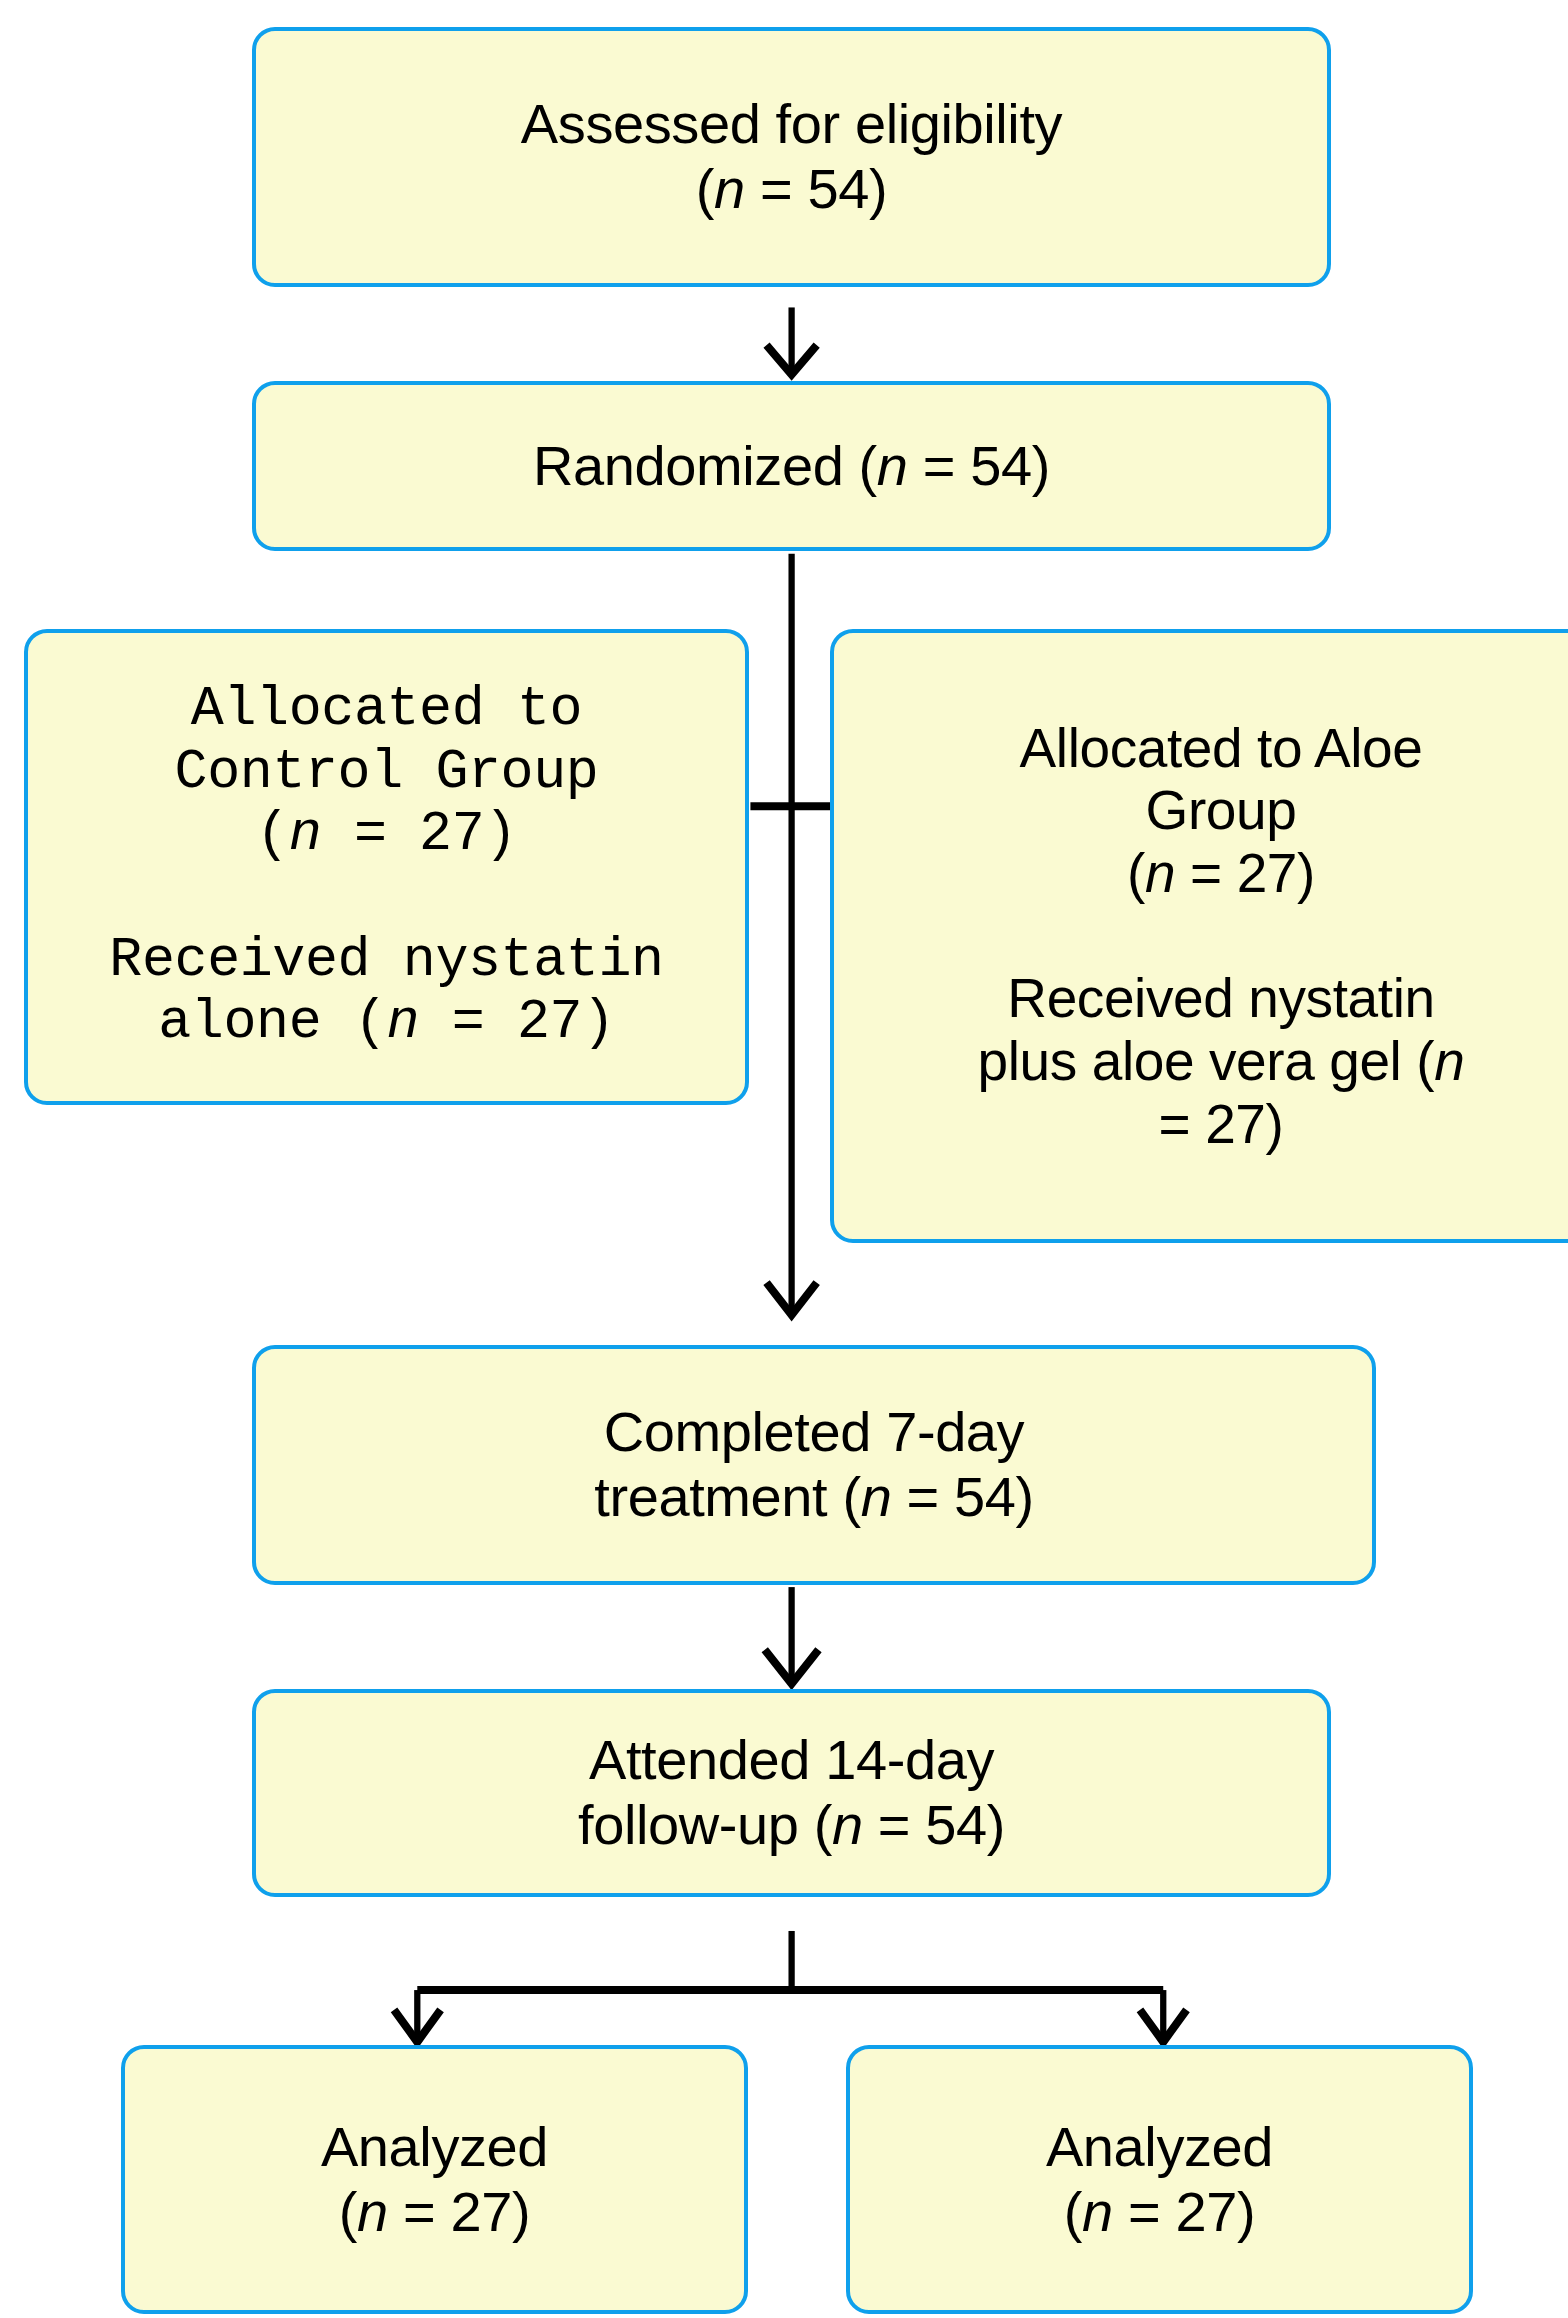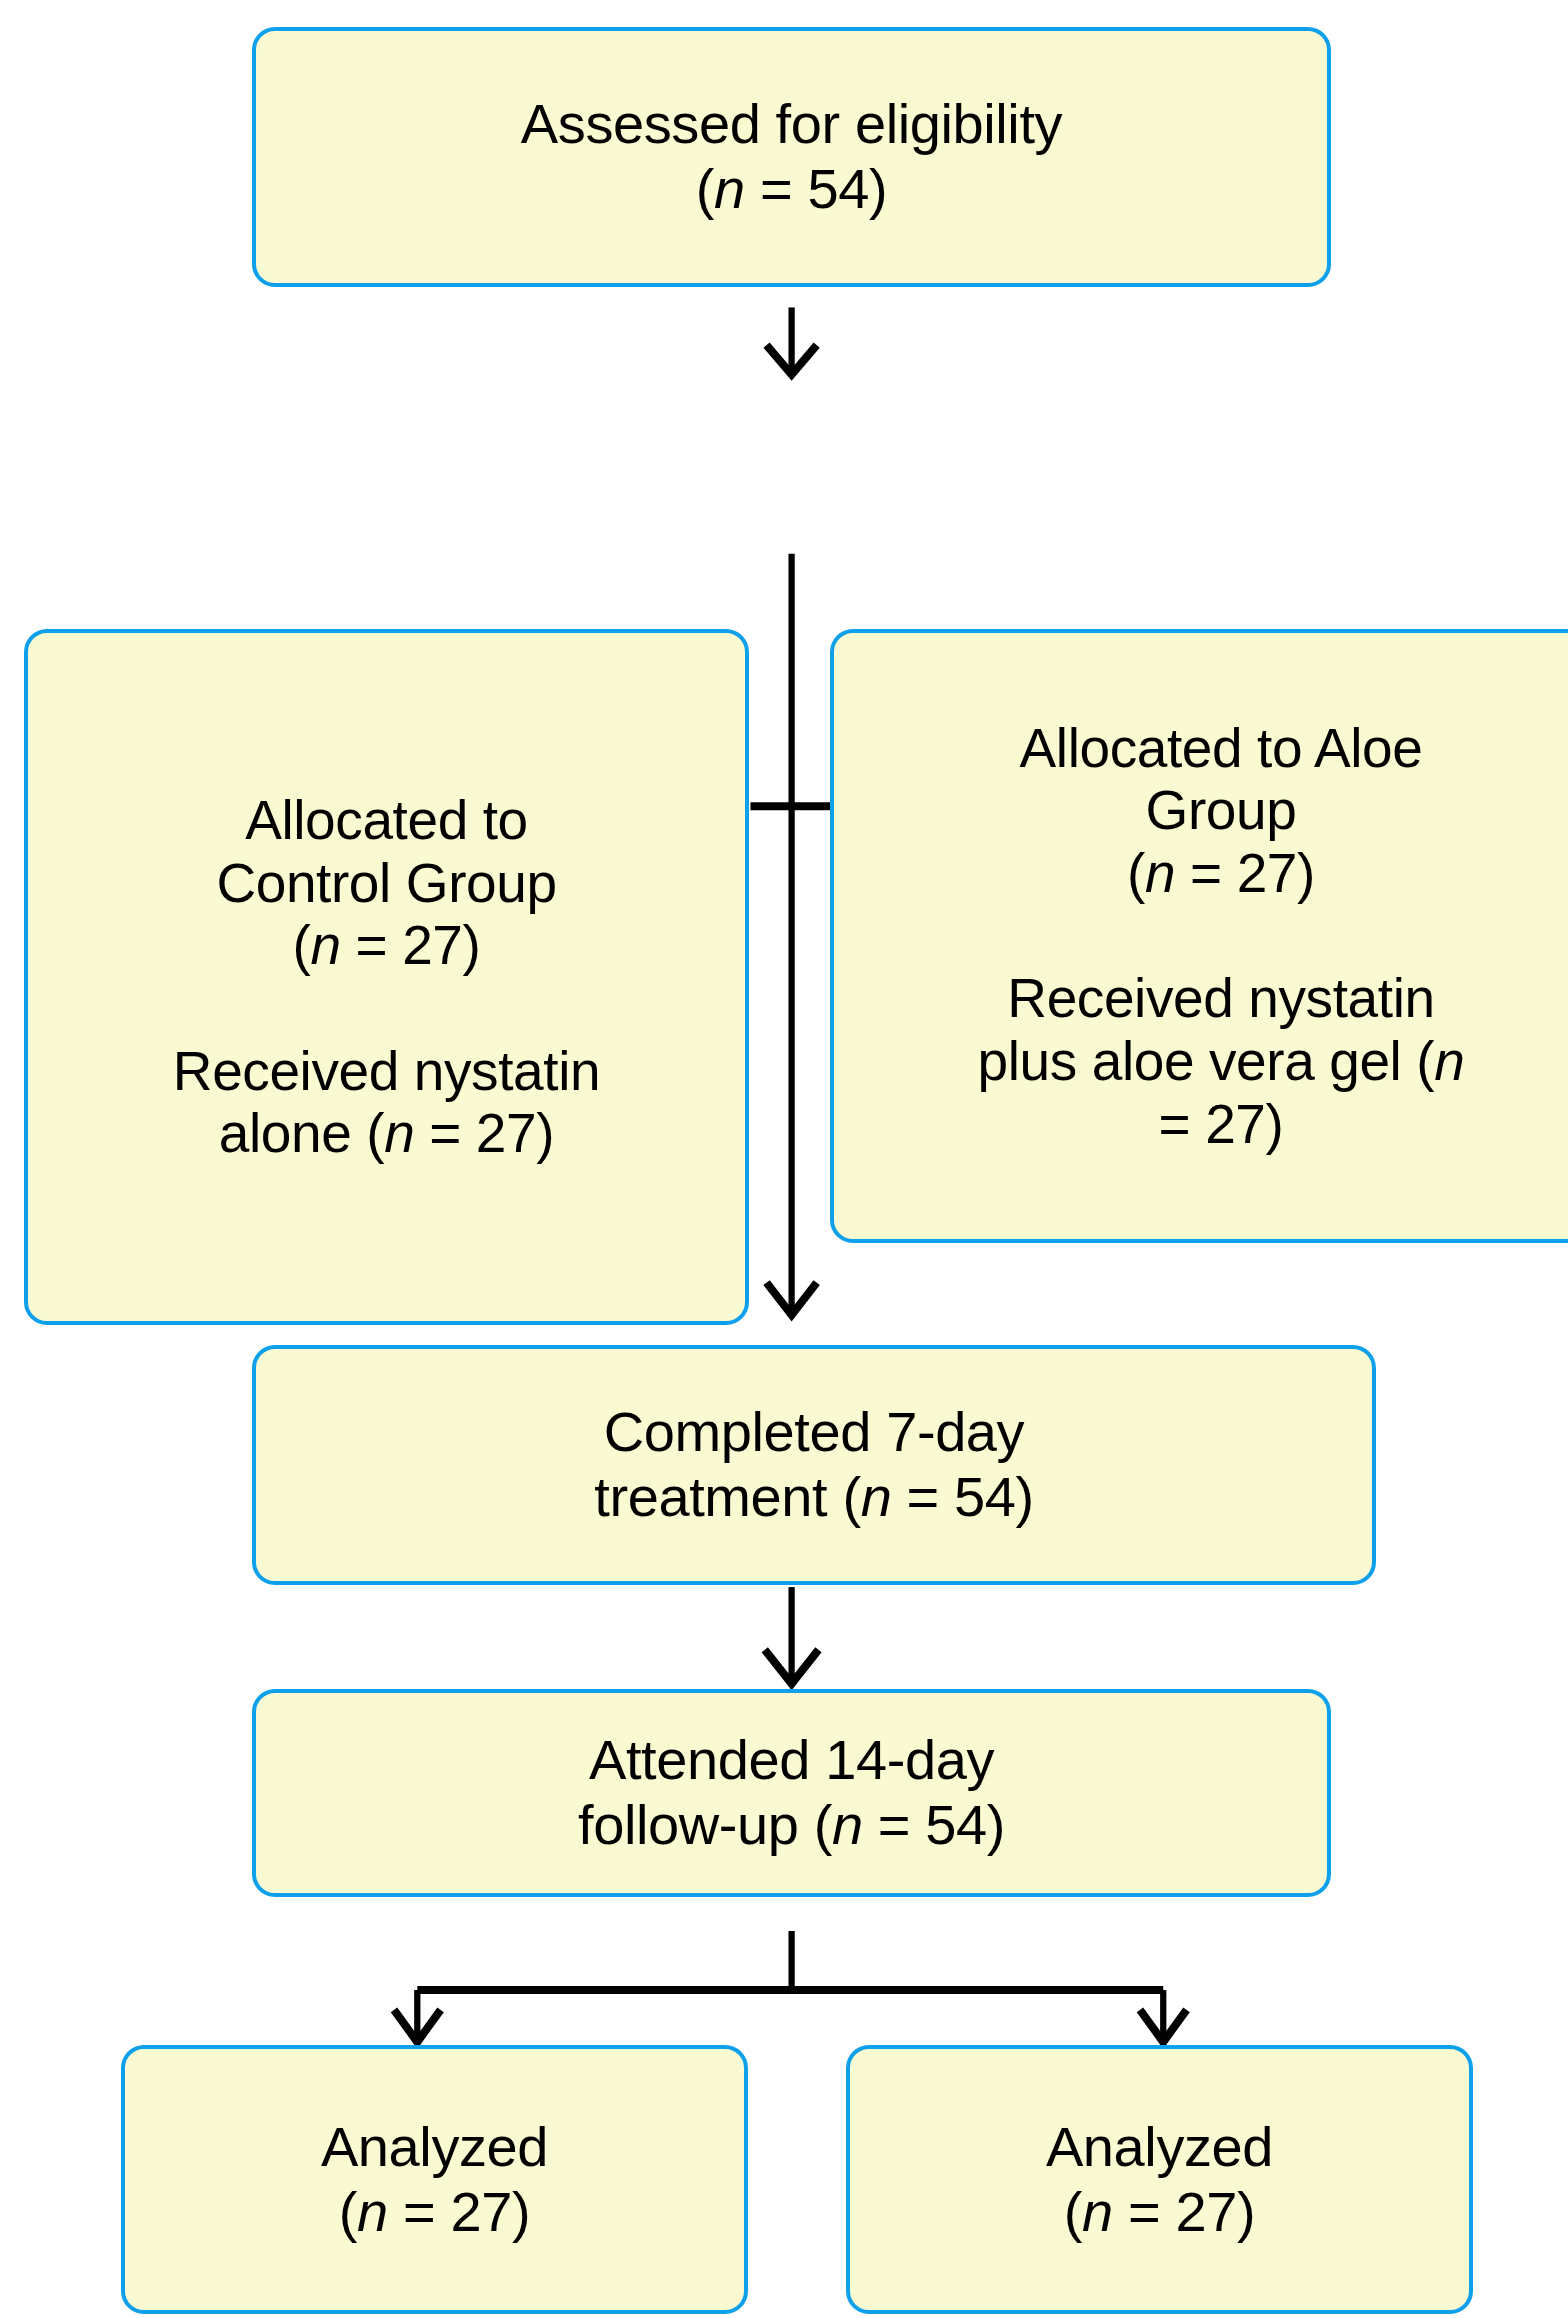--- a/index.html
+++ b/index.html
@@ -39,21 +39,21 @@
     letter-spacing: -0.4px;
     white-space: pre-line;
     font-weight: 400;
   }
   .node-text .n-ital {
     font-style: italic;
   }
   
   #node-assessed      { left: 252px;  top: 27px;   width: 1079px; height: 260px; }
   #node-randomized    { left: 252px;  top: 381px;  width: 1079px; height: 170px; }
-  #node-control       { left: 24px;   top: 629px;  width: 725px;  height: 696px; }
+  #node-control       { left: 24px;   top: 629px;  width: 725px;  height: 476px; font-family: Liberation Mono, monospace; }
   #node-aloe          { left: 830px;  top: 629px;  width: 782px;  height: 614px; }
   #node-completed     { left: 252px;  top: 1345px; width: 1124px; height: 240px; }
   #node-followup      { left: 252px;  top: 1689px; width: 1079px; height: 208px; }
   #node-analyzed-left { left: 121px;  top: 2045px; width: 627px;  height: 269px; }
   #node-analyzed-right{ left: 846px;  top: 2045px; width: 627px;  height: 269px; }
 
   #node-control .node-text,
   #node-aloe .node-text { font-size: 55px; line-height: 1.14; }
 
   .connector-layer {
@@ -101,20 +101,23 @@
         <polyline points="1273,2244 1299,2280 1325,2244" stroke-width="9"></polyline>
       </g>
 
     </g>
   </svg>
 
   <div class="node" id="node-assessed">
     <div class="node-text">Assessed for eligibility<br>(<span class="n-ital">n</span> = 54)</div>
   </div>
 
+  <div class="node" id="node-randomized">
+    <div class="node-text">Randomized (<span class="n-ital">n</span> = 54)</div>
+  </div>
 
   <div class="node" id="node-control">
     <div class="node-text">Allocated to<br>Control Group<br>(<span class="n-ital">n</span> = 27)<br><br>Received nystatin<br>alone (<span class="n-ital">n</span> = 27)</div>
   </div>
 
   <div class="node" id="node-aloe">
     <div class="node-text">Allocated to Aloe<br>Group<br>(<span class="n-ital">n</span> = 27)<br><br>Received nystatin<br>plus aloe vera gel (<span class="n-ital">n</span><br>= 27)</div>
   </div>
 
   <div class="node" id="node-completed">

